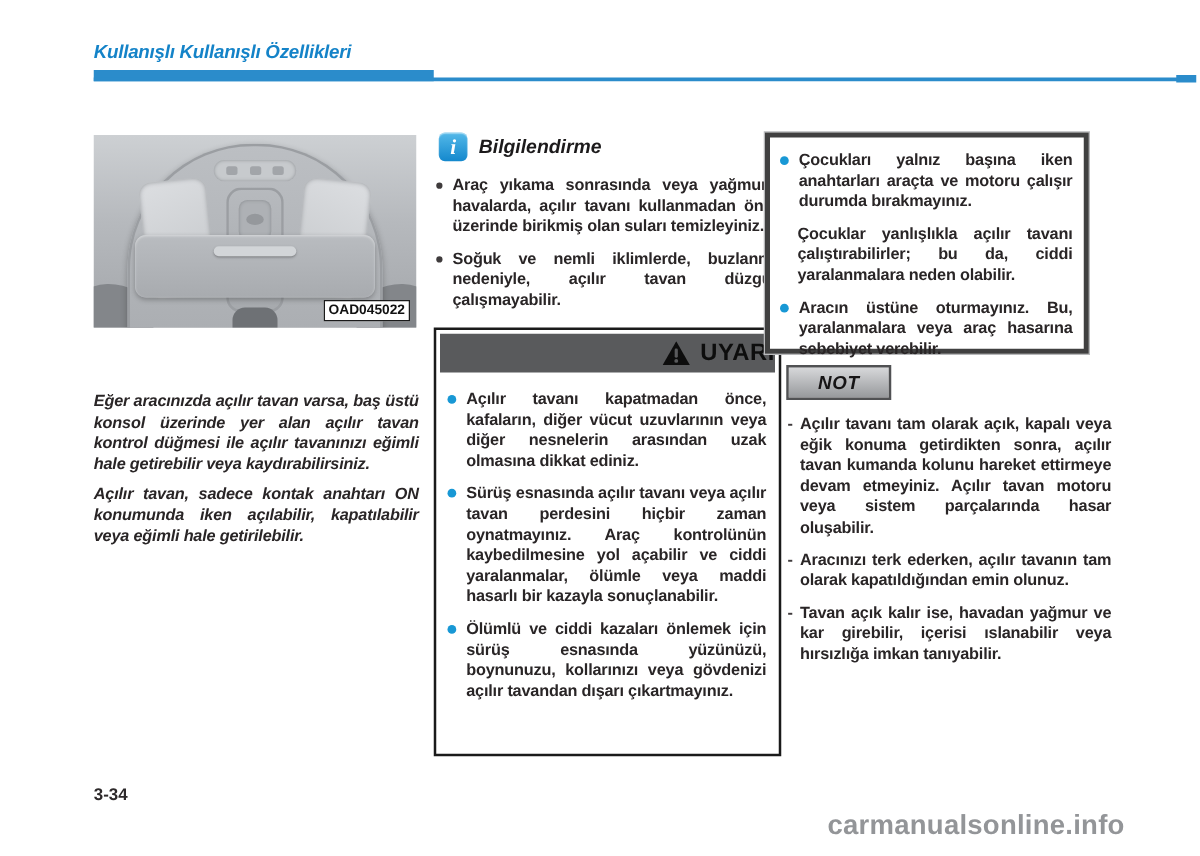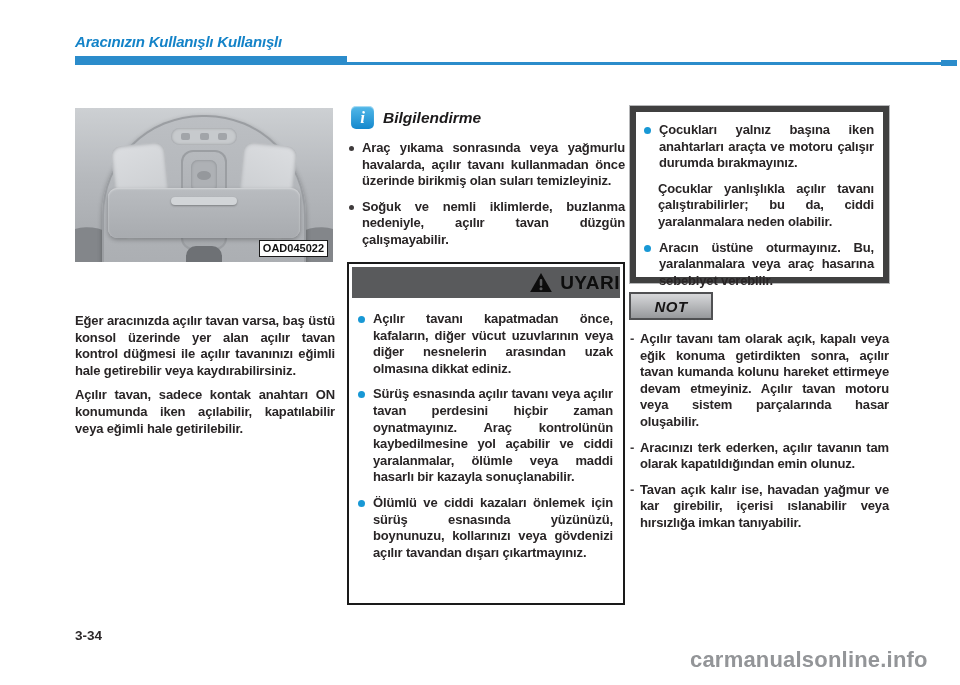--- a/index.html
+++ b/index.html
@@ -54,21 +54,21 @@
             border-radius:50% 50% 0 0;}
   .fig-corner.l{left:-14px;transform:rotate(14deg);}
   .fig-corner.r{right:-14px;transform:rotate(-14deg);}
   .fig-knob{position:absolute;left:50%;bottom:-4px;transform:translateX(-50%);
             width:36px;height:20px;background:#6e7175;border-radius:10px 10px 4px 4px;}
   .fig-label{position:absolute;right:5px;bottom:5px;background:#fff;border:1px solid #1a1a1a;
             font-size:11px;font-weight:700;letter-spacing:0;padding:0 3px;line-height:15px;
             color:#111;}
   
   .intro{position:absolute;left:75px;top:313px;width:260px;}
-  .intro p{margin:0 0 8px 0;}
+  .intro p{margin:0 0 8px 0;font-style:italic;}
   
   .info-hd{position:absolute;left:351px;top:106px;display:flex;align-items:center;gap:9px;}
   .info-icon{width:23px;height:23px;border-radius:5px;
              background:linear-gradient(180deg,#54b9e9,#1488cd);
              color:#fff;font-family:"Liberation Serif",serif;font-style:italic;font-weight:700;
              font-size:17px;display:flex;align-items:center;justify-content:center;
              box-shadow:inset 0 1px 1px rgba(255,255,255,.55);}
   .info-title{font-size:15.5px;font-weight:800;font-style:italic;color:#1c1a1b;}
   .info-list{position:absolute;left:347px;top:140px;width:278px;}
   .b-row{display:flex;margin-bottom:9px;}
@@ -77,44 +77,44 @@
   .dot-blue{flex:0 0 auto;width:7px;height:7px;border-radius:50%;background:#1898d5;
             margin:5px 8px 0 1px;}
   
   .warnbox{position:absolute;left:347px;top:262px;width:278px;height:343px;
            border:2px solid #1a1a1a;background:#fff;box-sizing:border-box;}
   .warnbox-hd{margin:3px;height:31px;background:#595a5c;display:flex;align-items:center;
            justify-content:flex-end;gap:8px;}
   .warn-title{font-size:19px;font-weight:800;color:#0d0d0d;letter-spacing:0.5px;}
   .tri{width:22px;height:19px;}
   .warnbox-body{padding:10px 10px 0 8px;}
-  .warnbox2{position:absolute;left:630px;top:106px;width:259px;height:177px;
-           border:6px solid #404040;box-shadow:0 0 0 1px #b7b8ba;background:#fff;
+  .warnbox2{position:absolute;left:612px;top:106px;width:259px;height:177px;
+           border:4px solid #404040;box-shadow:0 0 0 1px #b7b8ba;background:#fff;
            box-sizing:border-box;padding:10px 9px 0 7px;}
   .cont{margin:0 0 9px 15px;}
   
   .notebox{position:absolute;left:629px;top:292px;width:84px;height:28px;
            border:2px solid #505153;background:linear-gradient(180deg,#d7d8da 0%,#97999c 100%);
            box-sizing:border-box;display:flex;align-items:center;justify-content:center;
            font-size:15px;font-weight:800;font-style:italic;color:#161415;letter-spacing:0.5px;}
   .note-list{position:absolute;left:630px;top:331px;width:259px;}
   .n-row{display:flex;margin-bottom:9px;}
   .n-dash{flex:0 0 auto;width:10px;font-weight:800;color:#3f3b3c;font-size:13px;
           line-height:16.6px;}
   
   .pageno{position:absolute;left:75px;top:628px;font-size:13.5px;font-weight:800;color:#2d292a;}
-  .watermark{position:absolute;left:690px;top:647px;font-size:22px;font-weight:700;
+  .watermark{position:absolute;left:662px;top:647px;font-size:22px;font-weight:700;
           color:#939598;letter-spacing:0.2px;}
 </style>
 </head>
 <body>
 
 <div class="page">
 
-  <div class="hdr">Aracınızın Kullanışlı Kullanışlı</div>
+  <div class="hdr">Kullanışlı Kullanışlı Özellikleri</div>
   <div class="hdr-bar"></div>
   <div class="hdr-line"></div>
   <div class="hdr-tick"></div>
 
   <div class="figure">
     <div class="fig-corner l"></div>
     <div class="fig-corner r"></div>
     <div class="fig-arch"></div>
     <div class="fig-lamp l"></div>
     <div class="fig-lamp r"></div>

